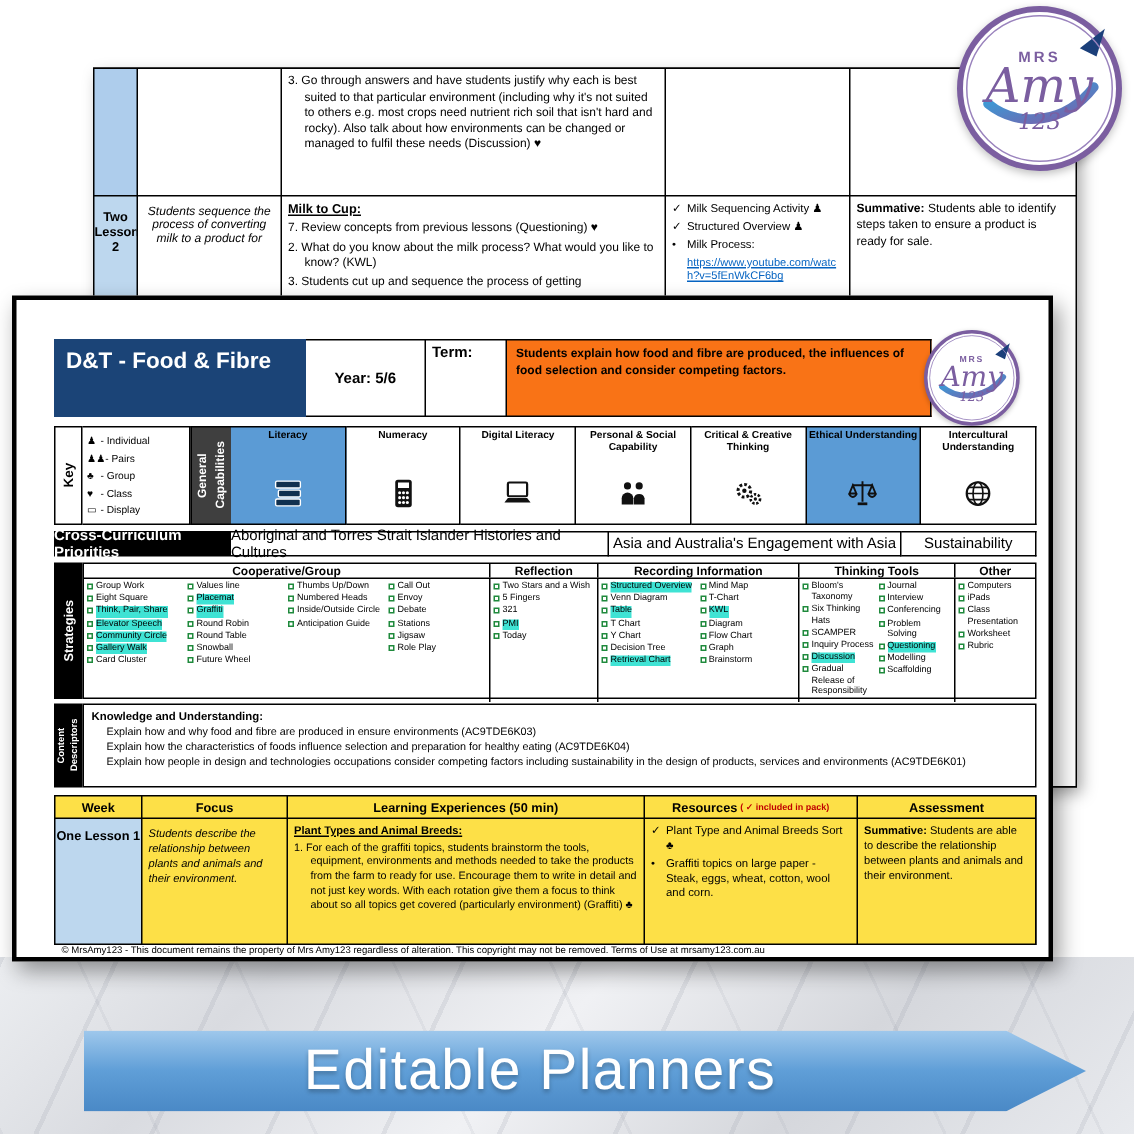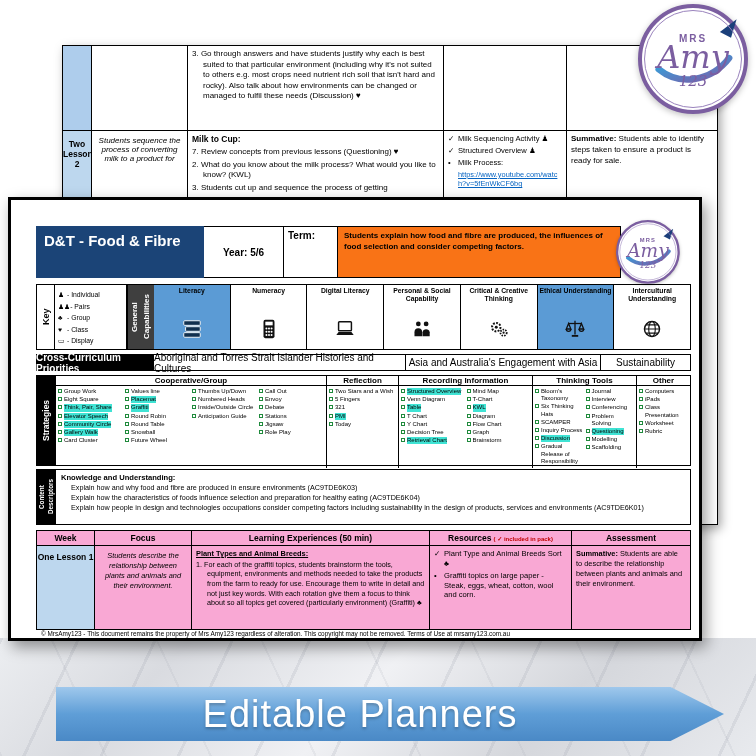--- a/index.html
+++ b/index.html
@@ -27,21 +27,21 @@
     display:grid; grid-template-columns:28px 95px 255px 122px 1fr; grid-template-rows:84px 1fr;
     background:#000; gap:1px; border:1px solid #000;
     box-shadow:3px 4px 10px rgba(0,0,0,.35); z-index:1; }
   .page-back > div { background:#fff; overflow:hidden; }
   .bp-blue { background:#aecdec !important; }
   .bp-weekblue { background:#bdd7ee !important; }
   .bp-text { font-size:8px; line-height:1.32; padding:3px 4px; }
   .hang { padding-left:11px; text-indent:-11px; margin-bottom:2px; }
   .bp-focus { font-style:italic; font-size:8px; text-align:center; padding:5px 4px; }
   .bp-week { font-weight:bold; font-size:8.5px; text-align:center; padding-top:8px; }
-  .bp-title { font-weight:bold; font-size:8.5px; margin-bottom:2px; }
+  .bp-title { font-weight:bold; text-decoration:underline; font-size:8.5px; margin-bottom:2px; }
   .res-item { display:flex; align-items:flex-start; margin-bottom:2px; font-size:7.6px; line-height:1.3; }
   .res-item .rb { width:10px; flex:none; }
   .res-link { color:#0563c1; text-decoration:underline; font-size:7.4px; word-break:break-all; display:block; padding-left:10px; }
   .bp-assess { font-size:8px; line-height:1.35; padding:3px 4px; }
   b.inline { font-weight:bold; }
 
   
   .page-front { position:absolute; left:8px; top:197px; width:694px; height:444px;
     background:#fff; border:3px solid #000; box-shadow:4px 6px 14px rgba(0,0,0,.4); z-index:3; }
   .fp { position:absolute; }
@@ -94,25 +94,25 @@
 
   .fp-cd { left:25px; top:269px; width:655px; height:56px; display:flex; }
   .cd-vlabel { width:19px; background:#000; color:#fff; font-weight:bold; font-size:6.3px; line-height:9px; flex:none; }
   .cd-box { flex:1; border:1px solid #000; padding:3px 5px; }
   .cd-head { font-weight:bold; font-size:7.6px; margin-bottom:1px; }
   .cd-line { font-size:7.2px; line-height:1.4; padding-left:10px; }
 
   .fp-week { left:25px; top:330px; width:655px; height:100px; display:grid;
     grid-template-columns:57px 96px 237px 141px 1fr; grid-template-rows:14px 1fr;
     background:#000; gap:1px; border:1px solid #000; }
-  .fp-week > div { background:#f9a8d4; overflow:hidden; }
+  .fp-week > div { background:#fde047; overflow:hidden; }
   .wh { font-weight:bold; font-size:8.5px; display:flex; align-items:center; justify-content:center; }
   .wh .note { font-weight:bold; font-size:6px; color:#c00000; margin-left:2px; }
   .wt-week { background:#bdd7ee !important; font-weight:bold; font-size:8.5px; text-align:center; padding-top:6px; }
-  .wt-focus { font-style:italic; font-size:7.4px; text-align:center; padding:5px 4px; line-height:1.35; }
+  .wt-focus { font-style:italic; font-size:7.4px; text-align:left; padding:5px 4px; line-height:1.35; }
   .wt-learning { padding:3px 4px; font-size:7.2px; line-height:1.33; }
   .wt-res { padding:3px 4px; }
   .wt-assess { padding:3px 4px; font-size:7.4px; line-height:1.35; }
   .wt-title { font-weight:bold; text-decoration:underline; font-size:7.4px; margin-bottom:1px; }
 
   .fp-footer { left:30px; top:430px; width:640px; font-size:6.4px; color:#000; }
 
   
   .logo { position:relative; width:110px; height:110px; border-radius:50%;
     background:#fff; border:4px solid #7b5ea0; box-shadow:0 0 0 1px #fff inset, 0 2px 6px rgba(0,0,0,.25); }

